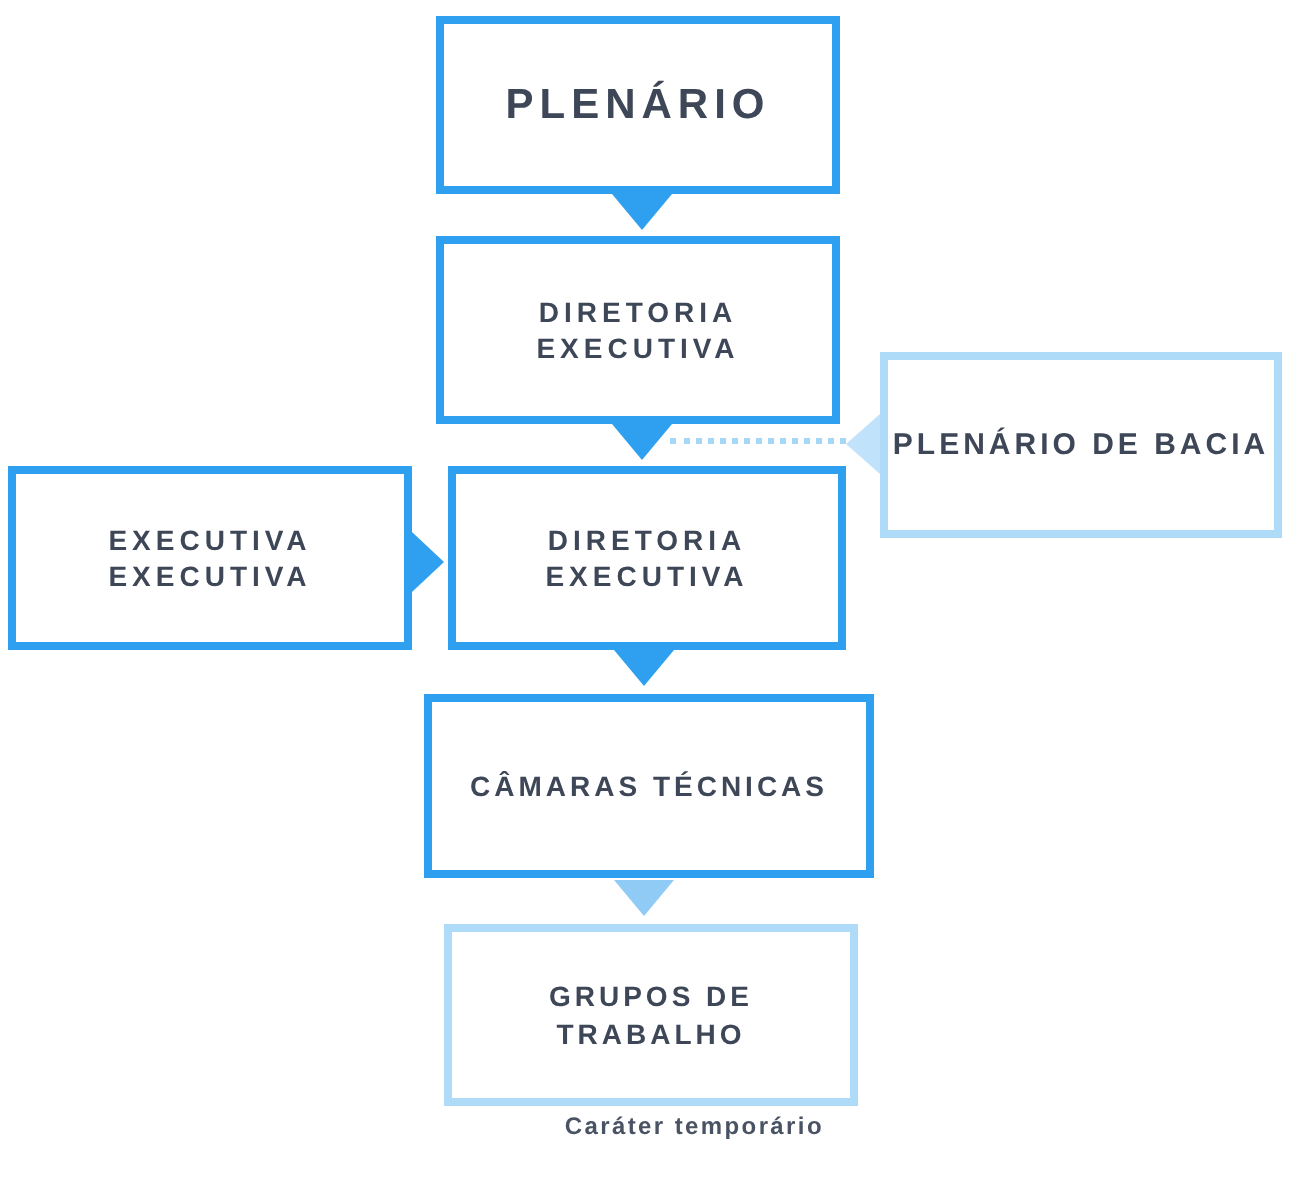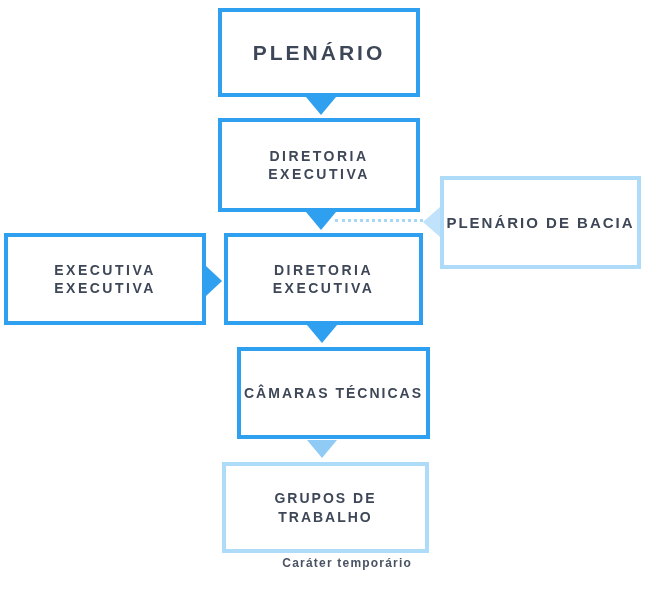--- a/index.html
+++ b/index.html
@@ -38,21 +38,21 @@
     line-height: 1.32;
   }
   .node.bright { border: 4px solid var(--primary-blue); }
   .node.light  { border: 4px solid var(--light-blue); }
 
   .node-plenario            { left: 218px; top: 8px;   width: 202px; height: 89px; font-size: 21px; letter-spacing: 3px; }
   .node-diretoria-colegiada { left: 218px; top: 118px; width: 202px; height: 94px; }
   .node-agencia-bacia       { left: 440px; top: 176px; width: 201px; height: 93px; font-size: 15px; letter-spacing: 2px; }
   .node-secretaria-executiva{ left: 4px;   top: 233px; width: 202px; height: 92px; }
   .node-diretoria-executiva { left: 224px; top: 233px; width: 199px; height: 92px; }
-  .node-camaras-tecnicas    { left: 237px; top: 347px; width: 193px; height: 92px; letter-spacing: 2px; }
+  .node-camaras-tecnicas    { left: 212px; top: 347px; width: 225px; height: 92px; letter-spacing: 2px; }
   .node-grupos-trabalho     { left: 222px; top: 462px; width: 207px; height: 91px; letter-spacing: 2px; }
 
   .arrow-down {
     position: absolute;
     width: 0; height: 0;
     border-left: 15px solid transparent;
     border-right: 15px solid transparent;
     border-top: 18px solid var(--primary-blue);
   }
   .arrow-down.a1 { left: 306px; top: 97px;  }

